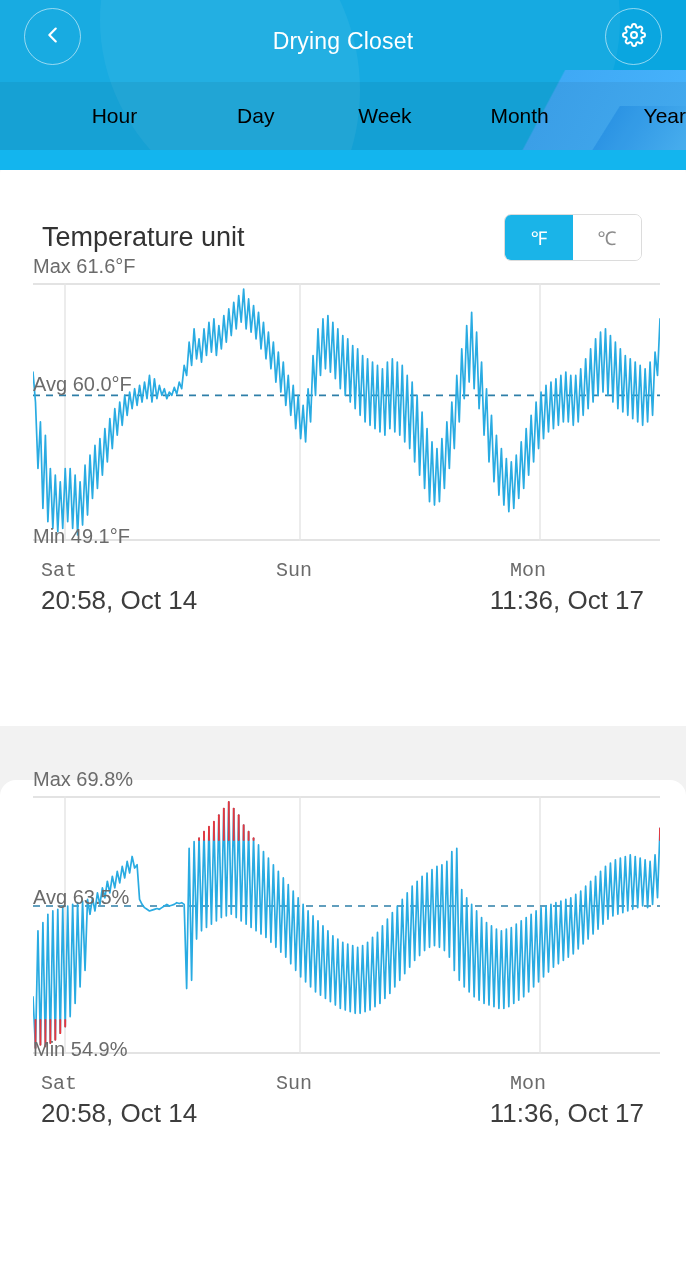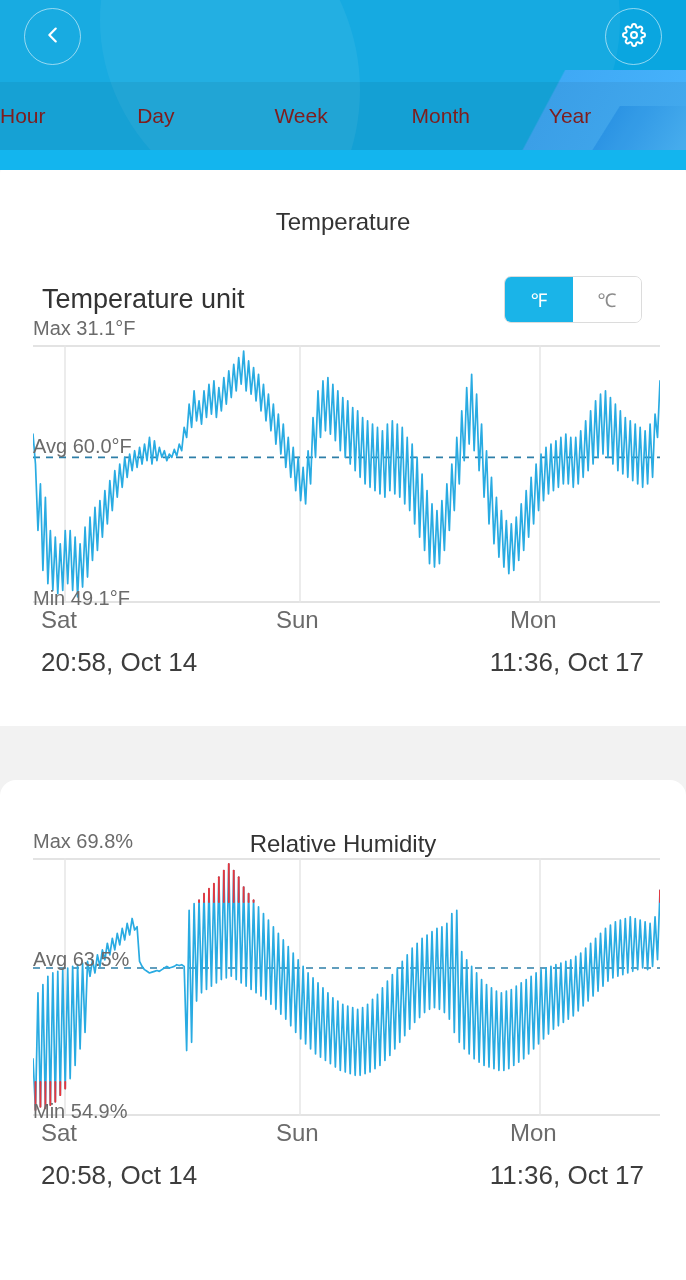--- a/index.html
+++ b/index.html
@@ -79,23 +79,24 @@
   .tabbar {
     position: relative;
     height: 68px;
     background: rgba(0,0,0,0.055);
     display: flex;
     align-items: center;
     z-index: 3;
   }
   .tab {
     flex: 1;
-    text-align: left;
-    color: #7f1d1d;
+    text-align: right;
+    color: #000000;
     font-size: 21px;
+    padding-left: 33px;
   }
   .hdr-bottomband {
     position: absolute;
     left: 0; bottom: 0;
     width: 100%; height: 20px;
     background: #13b5ee;
     z-index: 2;
   }
 
   
@@ -153,23 +154,24 @@
     pointer-events: none;
   }
   .svg-chart { display: block; }
 
   .xaxis {
     position: relative;
     height: 86px;
   }
   .xday {
     position: absolute;
-    font-size: 24px;
+    font-size: 20px;
     color: #6b6b6b;
-    top: 3px;
+    top: 18px;
+    font-family: Liberation Mono, monospace;
   }
   .xtime {
     position: absolute;
     font-size: 26px;
     color: #3d3d3d;
     top: 44px;
   }
 </style>
 </head>
 <body>
@@ -180,20 +182,21 @@
 
   <div class="topbar">
     <div class="circ-btn left">
       <span>
         <svg width="22" height="22" viewBox="0 0 24 24" fill="none" stroke="#ffffff" stroke-width="2.4" stroke-linecap="round" stroke-linejoin="round">
           <polyline points="15 5 8 12 15 19"></polyline>
         </svg>
       </span>
     </div>
 
+    <div class="title">Drying Closet</div>
 
     <div class="circ-btn right">
       <span>
         <svg width="24" height="24" viewBox="0 0 24 24" fill="none" stroke="#ffffff" stroke-width="2" stroke-linecap="round" stroke-linejoin="round">
           <circle cx="12" cy="12" r="3"></circle>
           <path d="M19.4 15a1.65 1.65 0 0 0 .33 1.82l.06.06a2 2 0 1 1-2.83 2.83l-.06-.06a1.65 1.65 0 0 0-1.82-.33 1.65 1.65 0 0 0-1 1.51V21a2 2 0 0 1-4 0v-.09A1.65 1.65 0 0 0 9 19.4a1.65 1.65 0 0 0-1.82.33l-.06.06a2 2 0 1 1-2.83-2.83l.06-.06a1.65 1.65 0 0 0 .33-1.82 1.65 1.65 0 0 0-1.51-1H3a2 2 0 0 1 0-4h.09A1.65 1.65 0 0 0 4.6 9a1.65 1.65 0 0 0-.33-1.82l-.06-.06a2 2 0 1 1 2.83-2.83l.06.06A1.65 1.65 0 0 0 9 4.6a1.65 1.65 0 0 0 1-1.51V3a2 2 0 0 1 4 0v.09a1.65 1.65 0 0 0 1 1.51 1.65 1.65 0 0 0 1.82-.33l.06-.06a2 2 0 1 1 2.83 2.83l-.06.06A1.65 1.65 0 0 0 19.4 9c.14.37.42.68.78.88H21a2 2 0 0 1 0 4h-.09a1.65 1.65 0 0 0-1.51 1z"></path>
         </svg>
       </span>
     </div>
   </div>
@@ -207,33 +210,32 @@
   </div>
 
   <div class="hdr-bottomband"></div>
   <div class="hdr-diag"></div>
   <div class="hdr-diag2"></div>
 </div>
 
 <div class="page">
 
   <div class="card temp">
-    <div class="card-title">Temperature</div>
 
     <div class="unit-row">
       <div class="unit-label">Temperature unit</div>
       <div class="toggle">
         <div class="seg on">℉</div>
         <div class="seg off">℃</div>
       </div>
     </div>
 
     <div class="chart-wrap" style="margin-top:22px;">
       <div class="chart-box">
-        <div class="stat" style="top:-28px;">Max 31.1°F</div>
+        <div class="stat" style="top:-28px;">Max 61.6°F</div>
         <div class="stat" style="top:90px;">Avg 60.0°F</div>
         <div class="stat" style="top:242px;">Min 49.1°F</div>
         <svg class="svg-chart" id="temp-svg" width="627" height="258" viewBox="0 0 627 258">
             <line x1="0" y1="1" x2="627" y2="1" stroke="#e3e3e3" stroke-width="2"></line>
             <line x1="0" y1="257" x2="627" y2="257" stroke="#e3e3e3" stroke-width="2"></line>
             <line x1="32" y1="0" x2="32" y2="258" stroke="#e6e6e6" stroke-width="1.5"></line>
             <line x1="267" y1="0" x2="267" y2="258" stroke="#e6e6e6" stroke-width="1.5"></line>
             <line x1="507" y1="0" x2="507" y2="258" stroke="#e6e6e6" stroke-width="1.5"></line>
             <line x1="0" y1="112.3783783783784" x2="627" y2="112.3783783783784" stroke="#2e7fa8" stroke-width="1.6" stroke-dasharray="7 6"></line>
             <path d="M0.00 89.11 L2.48 119.03 L4.96 185.51 L7.43 138.97 L9.91 225.41 L12.39 152.27 L14.87 238.70 L17.35 185.51 L19.83 245.35 L22.30 192.16 L24.78 248.68 L27.26 198.81 L29.74 245.35 L32.22 185.51 L34.70 238.70 L37.17 185.51 L39.65 245.35 L42.13 192.16 L44.61 252.00 L47.09 198.81 L49.57 242.03 L52.04 182.19 L54.52 232.05 L57.00 172.22 L59.48 215.43 L61.96 162.24 L64.43 205.46 L66.91 155.59 L69.39 192.16 L71.87 145.62 L74.35 178.86 L76.83 135.65 L79.30 165.57 L81.78 125.68 L84.26 152.27 L86.74 119.03 L89.22 142.30 L91.70 112.38 L94.17 132.32 L96.65 109.05 L99.13 125.68 L101.61 105.73 L104.09 122.35 L106.57 102.41 L109.04 119.03 L111.52 99.08 L114.00 115.70 L116.48 92.43 L118.96 119.03 L121.43 95.76 L123.91 115.70 L126.39 102.41 L128.87 112.38 L131.35 105.73 L133.83 115.70 L136.30 109.05 L138.78 112.38 L141.26 104.40 L143.74 111.05 L146.22 99.08 L148.70 105.73 L151.17 82.46 L153.65 92.43 L156.13 59.19 L158.61 82.46 L161.09 45.89 L163.57 75.81 L166.04 55.86 L168.52 79.14 L171.00 45.89 L173.48 72.49 L175.96 39.24 L178.43 69.16 L180.91 35.92 L183.39 72.49 L185.87 42.57 L188.35 65.84 L190.83 32.59 L193.30 59.19 L195.78 25.95 L198.26 52.54 L200.74 19.30 L203.22 45.89 L205.70 12.65 L208.17 39.24 L210.65 6.00 L213.13 45.89 L215.61 15.97 L218.09 49.22 L220.57 22.62 L223.04 55.86 L225.52 29.27 L228.00 65.84 L230.48 39.24 L232.96 75.81 L235.43 49.22 L237.91 85.78 L240.39 59.19 L242.87 99.08 L245.35 69.16 L247.83 109.05 L250.30 79.14 L252.78 122.35 L255.26 92.43 L257.74 132.32 L260.22 102.41 L262.70 145.62 L265.17 112.38 L267.65 155.59 L270.13 122.35 L272.61 158.92 L275.09 105.73 L277.57 138.97 L280.04 72.49 L282.52 112.38 L285.00 45.89 L287.48 92.43 L289.96 35.92 L292.43 85.78 L294.91 32.59 L297.39 89.11 L299.87 39.24 L302.35 95.76 L304.83 45.89 L307.30 105.73 L309.78 52.54 L312.26 112.38 L314.74 55.86 L317.22 119.03 L319.70 62.51 L322.17 125.68 L324.65 65.84 L327.13 132.32 L329.61 72.49 L332.09 138.97 L334.57 75.81 L337.04 142.30 L339.52 79.14 L342.00 145.62 L344.48 82.46 L346.96 148.95 L349.43 85.78 L351.91 152.27 L354.39 79.14 L356.87 145.62 L359.35 75.81 L361.83 148.95 L364.30 79.14 L366.78 152.27 L369.26 82.46 L371.74 158.92 L374.22 92.43 L376.70 165.57 L379.17 99.08 L381.65 178.86 L384.13 112.38 L386.61 192.16 L389.09 129.00 L391.57 205.46 L394.04 145.62 L396.52 218.76 L399.00 158.92 L401.48 222.08 L403.96 165.57 L406.43 218.76 L408.91 155.59 L411.39 205.46 L413.87 138.97 L416.35 185.51 L418.83 119.03 L421.30 165.57 L423.78 92.43 L426.26 138.97 L428.74 65.84 L431.22 115.70 L433.70 42.57 L436.17 99.08 L438.65 29.27 L441.13 105.73 L443.61 49.22 L446.09 125.68 L448.57 79.14 L451.04 152.27 L453.52 105.73 L456.00 178.86 L458.48 132.32 L460.96 198.81 L463.43 152.27 L465.91 212.11 L468.39 165.57 L470.87 222.08 L473.35 175.54 L475.83 228.73 L478.30 178.86 L480.78 225.41 L483.26 172.22 L485.74 215.43 L488.22 158.92 L490.70 205.46 L493.17 145.62 L495.65 192.16 L498.13 132.32 L500.61 178.86 L503.09 119.03 L505.57 165.57 L508.04 109.05 L510.52 155.59 L513.00 102.41 L515.48 148.95 L517.96 99.08 L520.43 145.62 L522.91 95.76 L525.39 142.30 L527.87 92.43 L530.35 138.97 L532.83 89.11 L535.30 138.97 L537.78 92.43 L540.26 142.30 L542.74 92.43 L545.22 138.97 L547.70 85.78 L550.17 132.32 L552.65 75.81 L555.13 125.68 L557.61 65.84 L560.09 119.03 L562.57 55.86 L565.04 112.38 L567.52 49.22 L570.00 109.05 L572.48 45.89 L574.96 112.38 L577.43 52.54 L579.91 119.03 L582.39 59.19 L584.87 125.68 L587.35 65.84 L589.83 129.00 L592.30 72.49 L594.78 132.32 L597.26 75.81 L599.74 135.65 L602.22 79.14 L604.70 138.97 L607.17 82.46 L609.65 142.30 L612.13 85.78 L614.61 138.97 L617.09 79.14 L619.57 132.32 L622.04 69.16 L624.52 92.43 L627.00 35.92 " fill="none" stroke="#29abe2" stroke-width="1.7" stroke-linejoin="round" stroke-linecap="round"></path>
@@ -245,21 +247,20 @@
         <div class="xday" style="left:243px;">Sun</div>
         <div class="xday" style="left:477px;">Mon</div>
         <div class="xtime" style="right:16px;">11:36,  Oct 17</div>
       </div>
     </div>
   </div>
 
   <div class="gap"></div>
 
   <div class="card hum">
-    <div class="card-title">Relative Humidity</div>
 
     <div class="chart-wrap" style="">
       <div class="chart-box">
         <div class="stat" style="top:-28px;">Max 69.8%</div>
         <div class="stat" style="top:90px;text-align:center;">Avg 63.5%</div>
         <div class="stat" style="top:242px;">Min 54.9%</div>
         <svg class="svg-chart" id="hum-svg" width="627" height="258" viewBox="0 0 627 258">
             <line x1="0" y1="1" x2="627" y2="1" stroke="#e3e3e3" stroke-width="2"></line>
             <line x1="0" y1="257" x2="627" y2="257" stroke="#e3e3e3" stroke-width="2"></line>
             <line x1="32" y1="0" x2="32" y2="258" stroke="#e6e6e6" stroke-width="1.5"></line>

